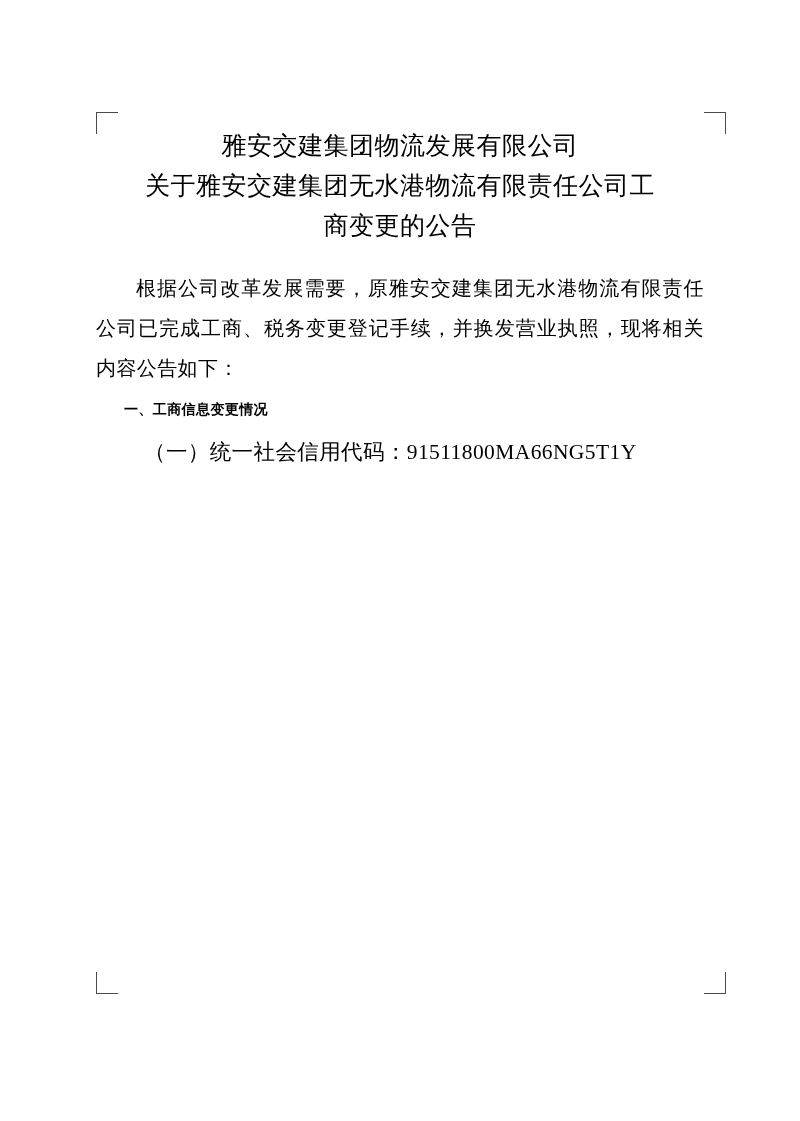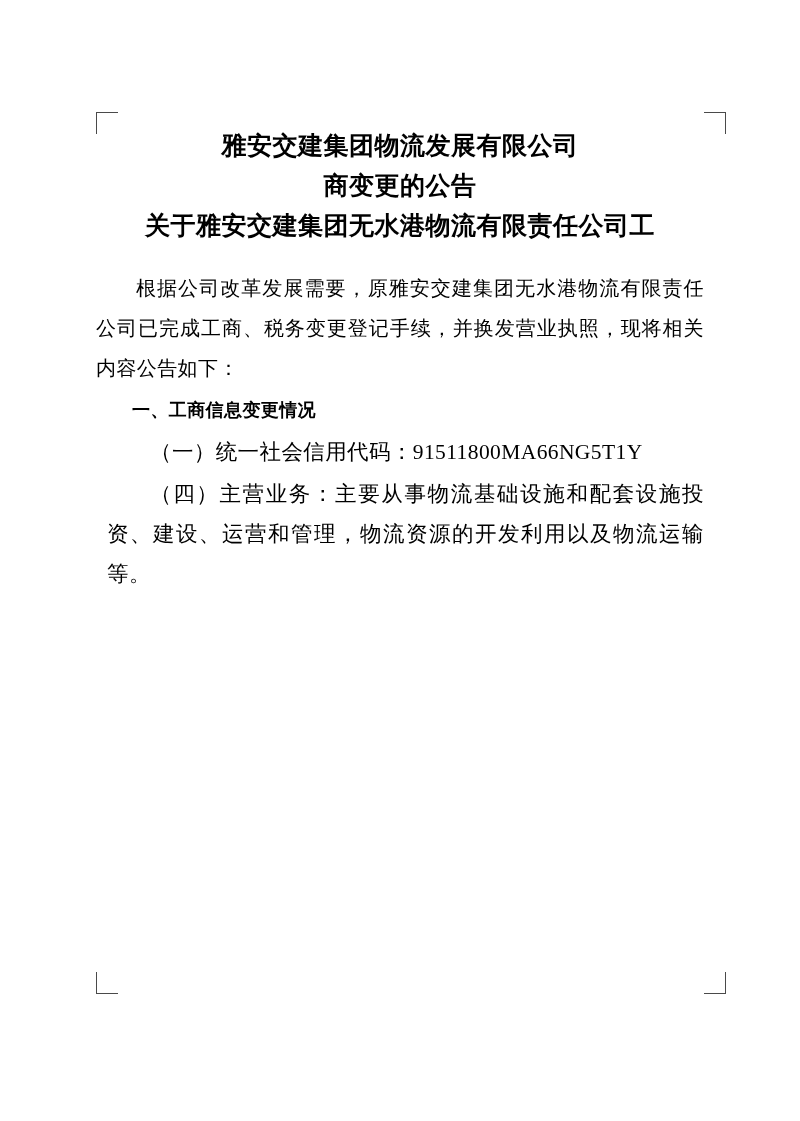--- a/index.html
+++ b/index.html
@@ -53,77 +53,76 @@
 
   .content {
     position: absolute;
     left: 96px;
     top: 126px;
     width: 608px;
   }
 
   .doc-title {
     text-align: center;
-    font-weight: bold;
+    font-weight: normal;
     font-size: 25px;
     line-height: 40px;
     letter-spacing: 0.5px;
     margin: 0 0 22px 0;
     padding: 0 6px;
   }
   .doc-title .line { display: block; }
 
   .para {
     font-size: 20px;
     line-height: 40px;
     text-align: justify;
     text-justify: inter-ideograph;
     margin: 0 0 2px 0;
     text-indent: 2em;
     letter-spacing: 0.4px;
   }
 
   .section-heading {
-    font-size: 18px;
+    font-size: 14px;
     line-height: 40px;
     font-weight: bold;
     text-indent: 2em;
     margin: 0 0 2px 0;
     letter-spacing: 0.4px;
   }
 
   .item {
     font-size: 21.5px;
     line-height: 40px;
     text-indent: 2em;
     text-align: justify;
     text-justify: inter-ideograph;
-    margin: 0 0 2px 11px;
+    margin: 0 0 2px 5px;
     letter-spacing: 0.4px;
   }
 </style>
 </head>
 <body>
 
 <div class="page">
 
   <div class="crop tl"></div>
   <div class="crop tr"></div>
   <div class="crop bl"></div>
   <div class="crop br"></div>
 
   <div class="content">
 
     <h1 class="doc-title">
       <span class="line">雅安交建集团物流发展有限公司</span>
+      <span class="line">关于雅安交建集团无水港物流有限责任公司工</span>
       <span class="line">商变更的公告</span>
-      <span class="line">关于雅安交建集团无水港物流有限责任公司工</span>
     </h1>
 
     <p class="para">根据公司改革发展需要，原雅安交建集团无水港物流有限责任公司已完成工商、税务变更登记手续，并换发营业执照，现将相关内容公告如下：</p>
 
     <p class="section-heading">一、工商信息变更情况</p>
 
     <p class="item">（一）统一社会信用代码：91511800MA66NG5T1Y</p>
-    <p class="item">（四）主营业务：主要从事物流基础设施和配套设施投资、建设、运营和管理，物流资源的开发利用以及物流运输等。</p>
 
   </div>
 </div>
 
 </body></html>

